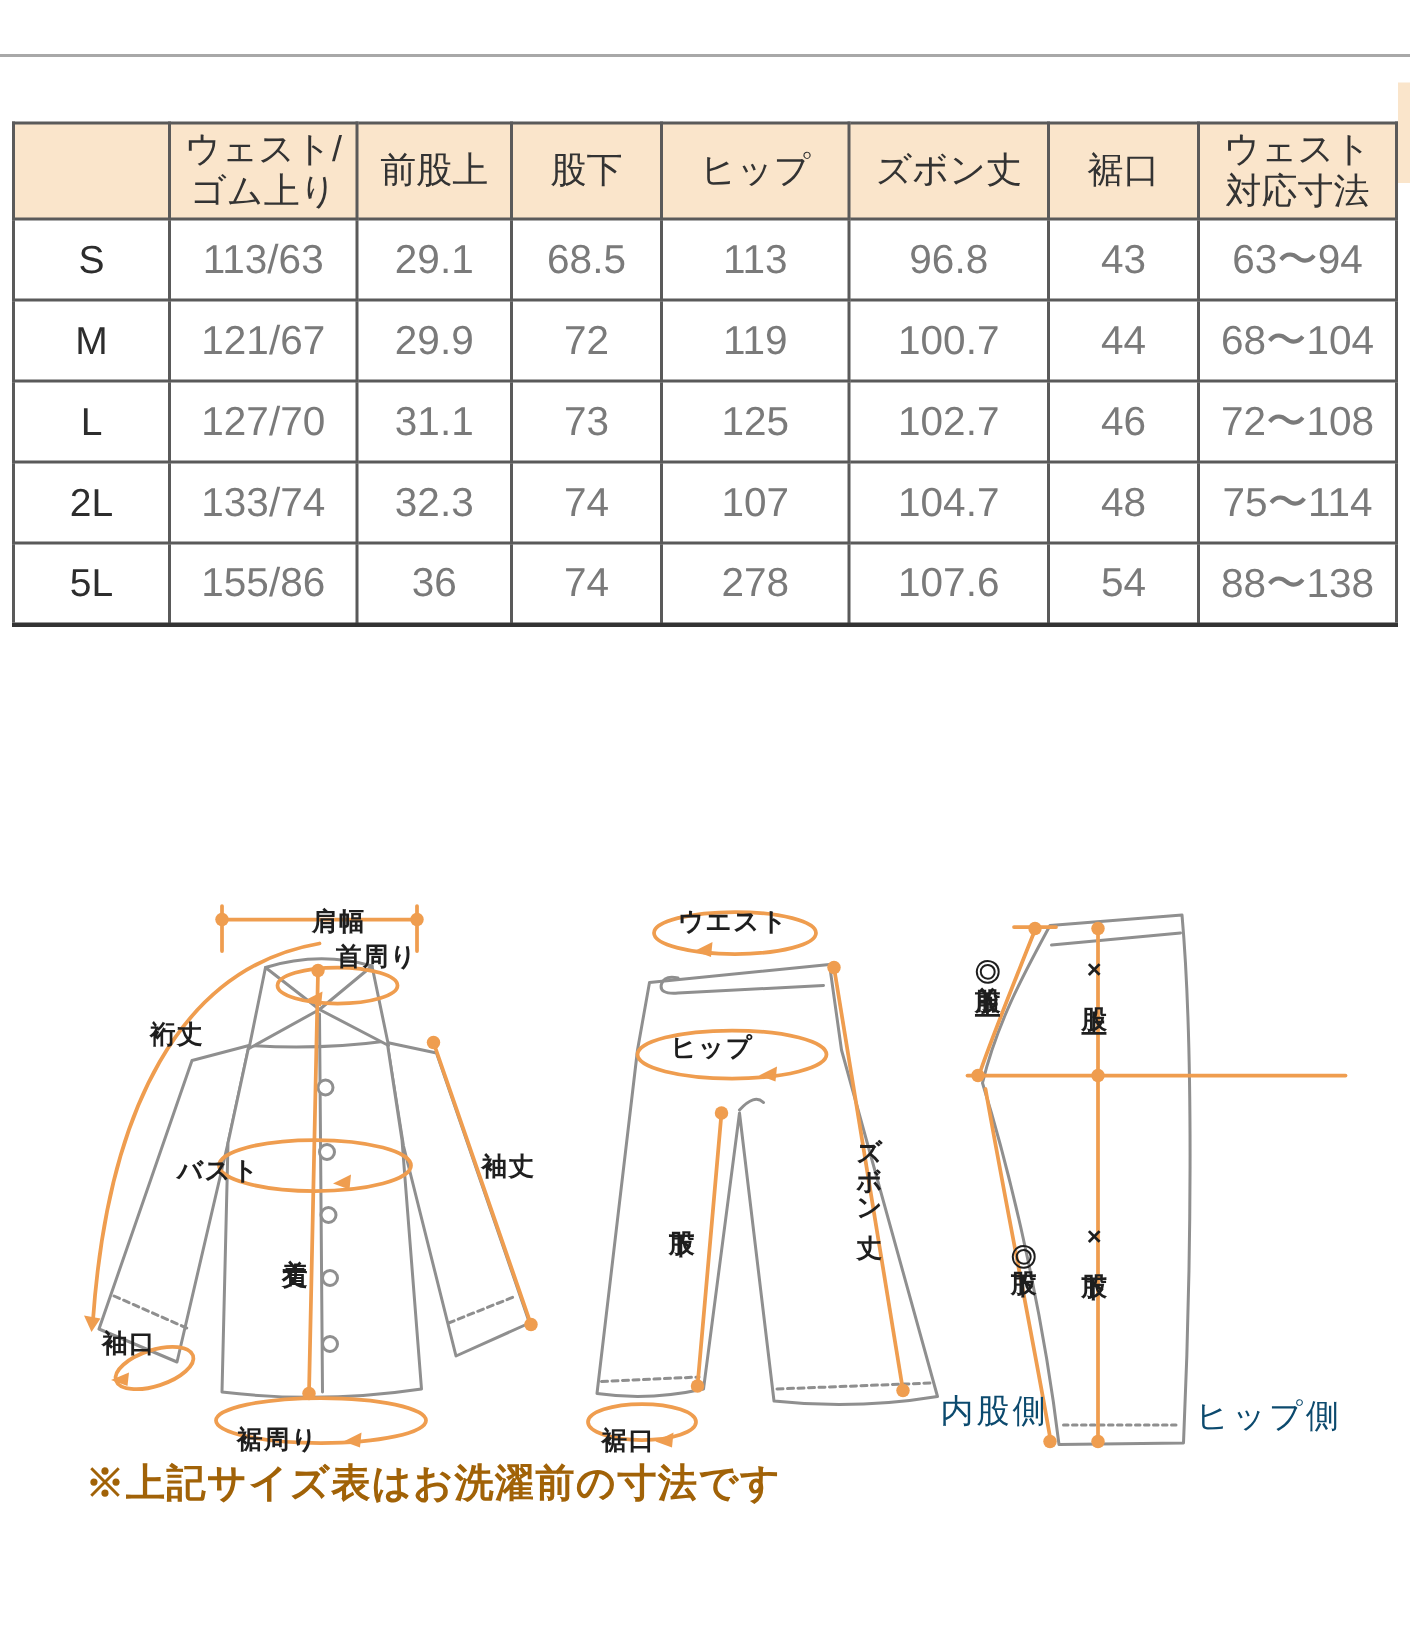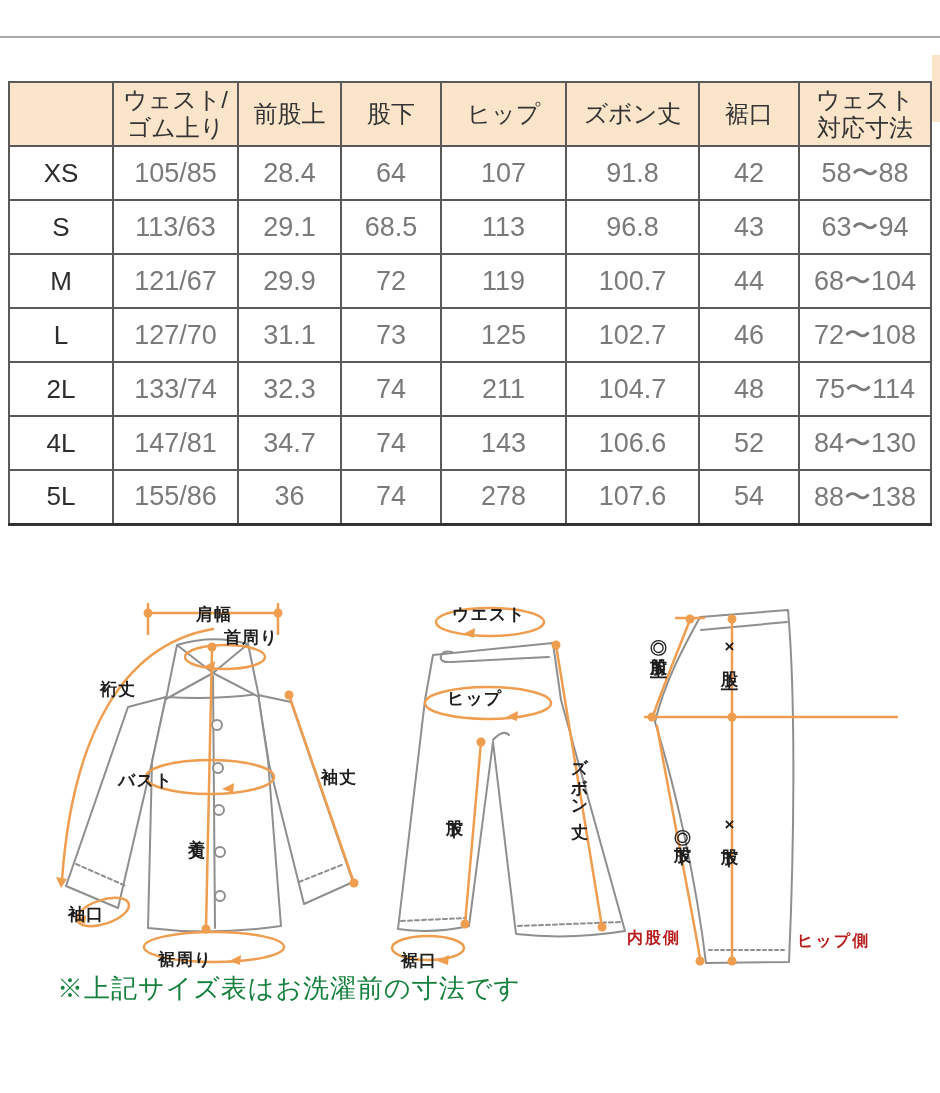--- a/index.html
+++ b/index.html
@@ -35,26 +35,26 @@
   .dlabel{
     position:absolute;font-size:17px;font-weight:bold;color:#1e1e1e;
     line-height:1;white-space:nowrap;letter-spacing:1px;
   }
   .vlabel{
     position:absolute;font-size:17px;font-weight:bold;color:#1e1e1e;
     writing-mode:vertical-rl;text-orientation:upright;line-height:1;letter-spacing:2px;
   }
   .vlabel.bg{background:#ffffff;}
   .side-gray{
-    position:absolute;font-size:16px;font-weight:bold;color:#b91c1c;
+    position:absolute;font-size:22px;font-weight:normal;color:#0c4a6e;
     line-height:1;white-space:nowrap;letter-spacing:2px;
   }
   .note{
-    position:absolute;left:57px;top:971px;font-size:26px;font-weight:400;
-    color:#15803d;letter-spacing:1px;white-space:nowrap;
+    position:absolute;left:57px;top:971px;font-size:26px;font-weight:700;
+    color:#a16207;letter-spacing:1px;white-space:nowrap;
   }
 </style>
 </head>
 <body>
 
 <div class="top-rule"></div>
 <div class="header-bleed"></div>
 
 <table class="size">
   <colgroup>
@@ -76,30 +76,20 @@
       <th>股下</th>
       <th>ヒップ</th>
       <th>ズボン丈</th>
       <th>裾口</th>
       <th>ウェスト
 対応寸法</th>
     </tr>
   </thead>
   <tbody>
     <tr>
-      <th>XS</th>
-      <td>105/85</td>
-      <td>28.4</td>
-      <td>64</td>
-      <td>107</td>
-      <td>91.8</td>
-      <td>42</td>
-      <td>58〜88</td>
-    </tr>
-    <tr>
       <th>S</th>
       <td>113/63</td>
       <td>29.1</td>
       <td>68.5</td>
       <td>113</td>
       <td>96.8</td>
       <td>43</td>
       <td>63〜94</td>
     </tr>
     <tr>
@@ -120,34 +110,24 @@
       <td>125</td>
       <td>102.7</td>
       <td>46</td>
       <td>72〜108</td>
     </tr>
     <tr>
       <th>2L</th>
       <td>133/74</td>
       <td>32.3</td>
       <td>74</td>
-      <td>211</td>
+      <td>107</td>
       <td>104.7</td>
       <td>48</td>
       <td>75〜114</td>
-    </tr>
-    <tr>
-      <th>4L</th>
-      <td>147/81</td>
-      <td>34.7</td>
-      <td>74</td>
-      <td>143</td>
-      <td>106.6</td>
-      <td>52</td>
-      <td>84〜130</td>
     </tr>
     <tr>
       <th>5L</th>
       <td>155/86</td>
       <td>36</td>
       <td>74</td>
       <td>278</td>
       <td>107.6</td>
       <td>54</td>
       <td>88〜138</td>
@@ -239,27 +219,27 @@
     <g fill="#ef9d4f" stroke="none">
       <circle cx="652" cy="717" r="4.5"></circle>
         <circle cx="732" cy="717" r="4.5"></circle>
       <circle cx="690" cy="619" r="4.5"></circle>
         <circle cx="732" cy="619" r="4.5"></circle>
       <circle cx="700" cy="961" r="4.5"></circle>
         <circle cx="732" cy="961" r="4.5"></circle>
     </g>
   </svg>
 
-  <div class="dlabel" style="left:196px;top:21px">肩幅</div>
+  <div class="dlabel" style="left:208px;top:21px">肩幅</div>
   <div class="dlabel" style="left:224px;top:44px">首周り</div>
   <div class="dlabel" style="left:100px;top:96px">裄丈</div>
   <div class="dlabel" style="left:118px;top:187px">バスト</div>
   <div class="dlabel" style="left:321px;top:184px">袖丈</div>
   <div class="vlabel bg" style="left:188px;top:241px">着丈</div>
-  <div class="dlabel" style="left:68px;top:321px">袖口</div>
+  <div class="dlabel" style="left:68px;top:302px">袖口</div>
   <div class="dlabel" style="left:158px;top:366px">裾周り</div>
 
   <div class="dlabel" style="left:452px;top:21px">ウエスト</div>
   <div class="dlabel" style="left:447px;top:105px">ヒップ</div>
   <div class="vlabel" style="left:571px;top:160px">ズボン丈</div>
   <div class="vlabel bg" style="left:446px;top:222px">股下</div>
   <div class="dlabel" style="left:401px;top:367px">裾口</div>
 
   <div class="vlabel" style="left:650px;top:40px">◎前股上</div>
   <div class="vlabel" style="left:721px;top:52px">×股上</div>

